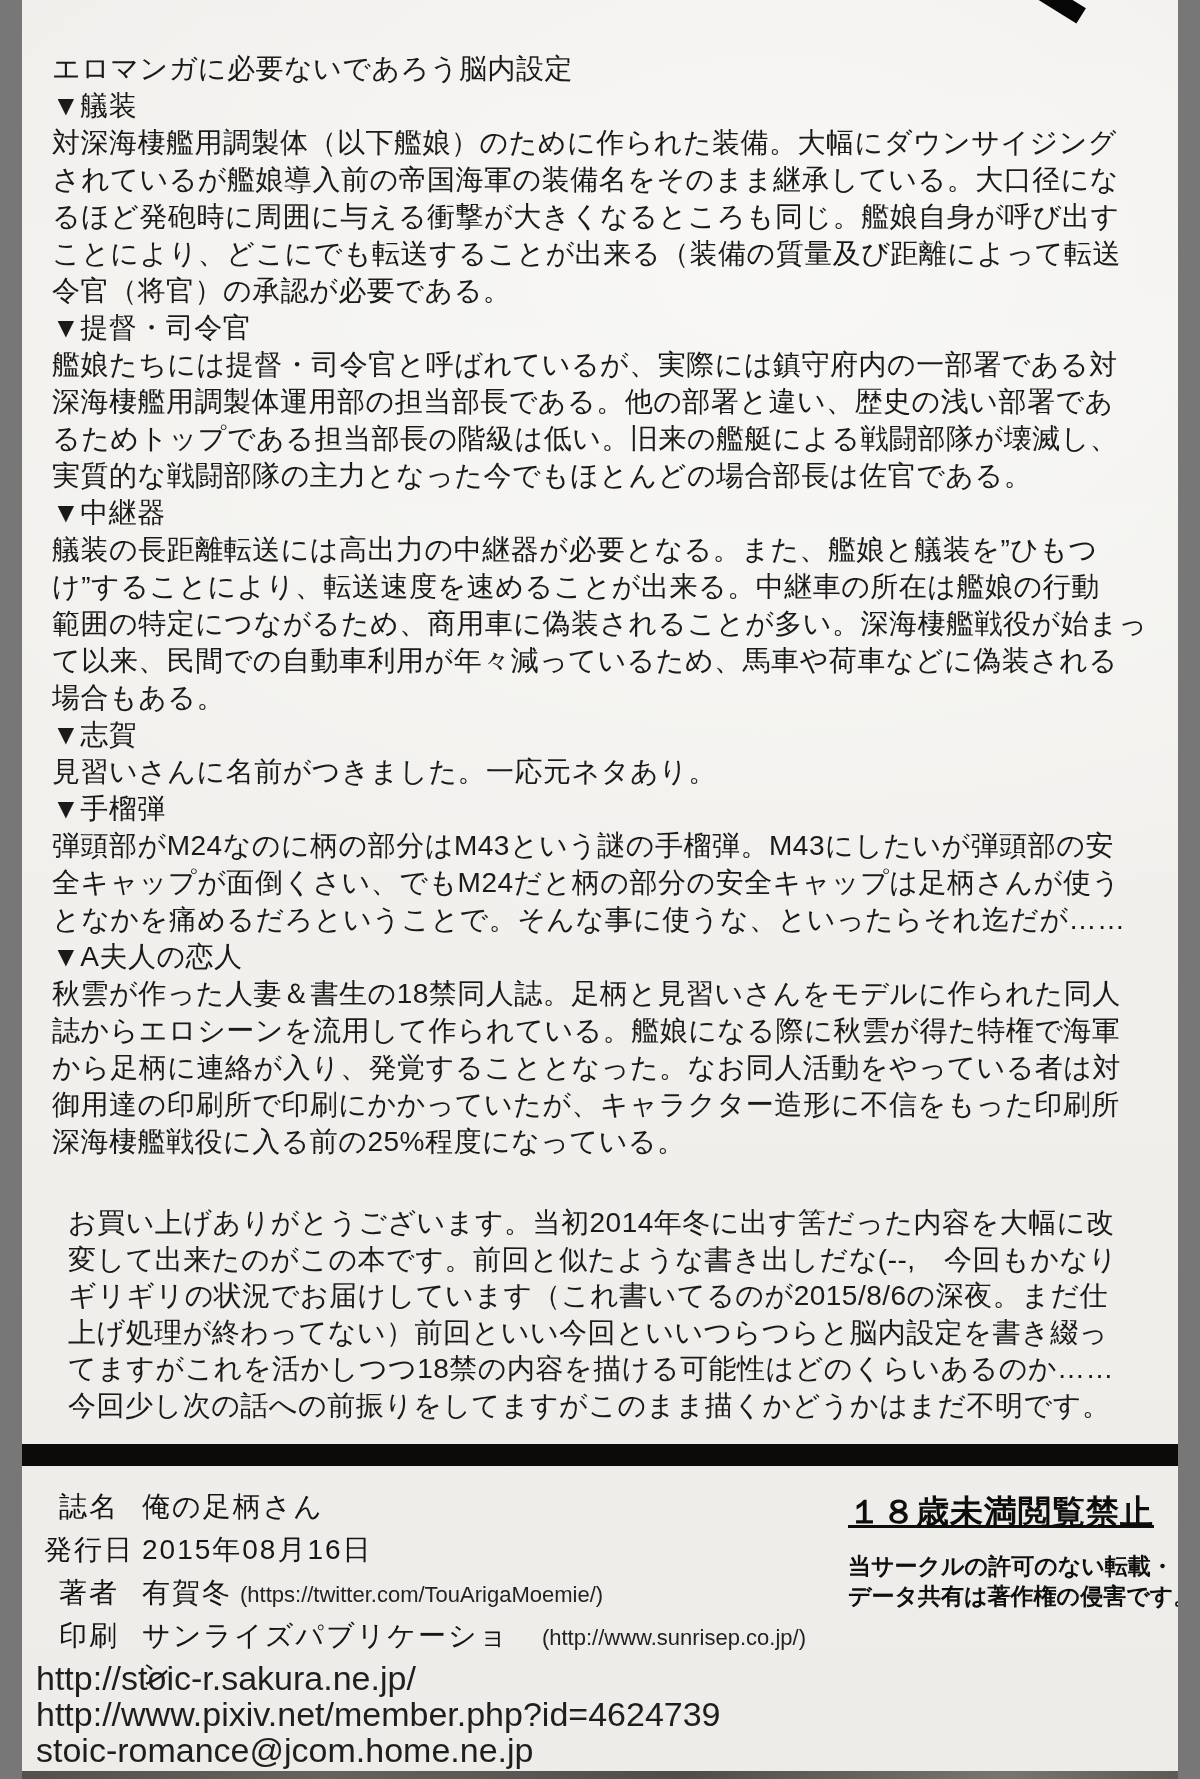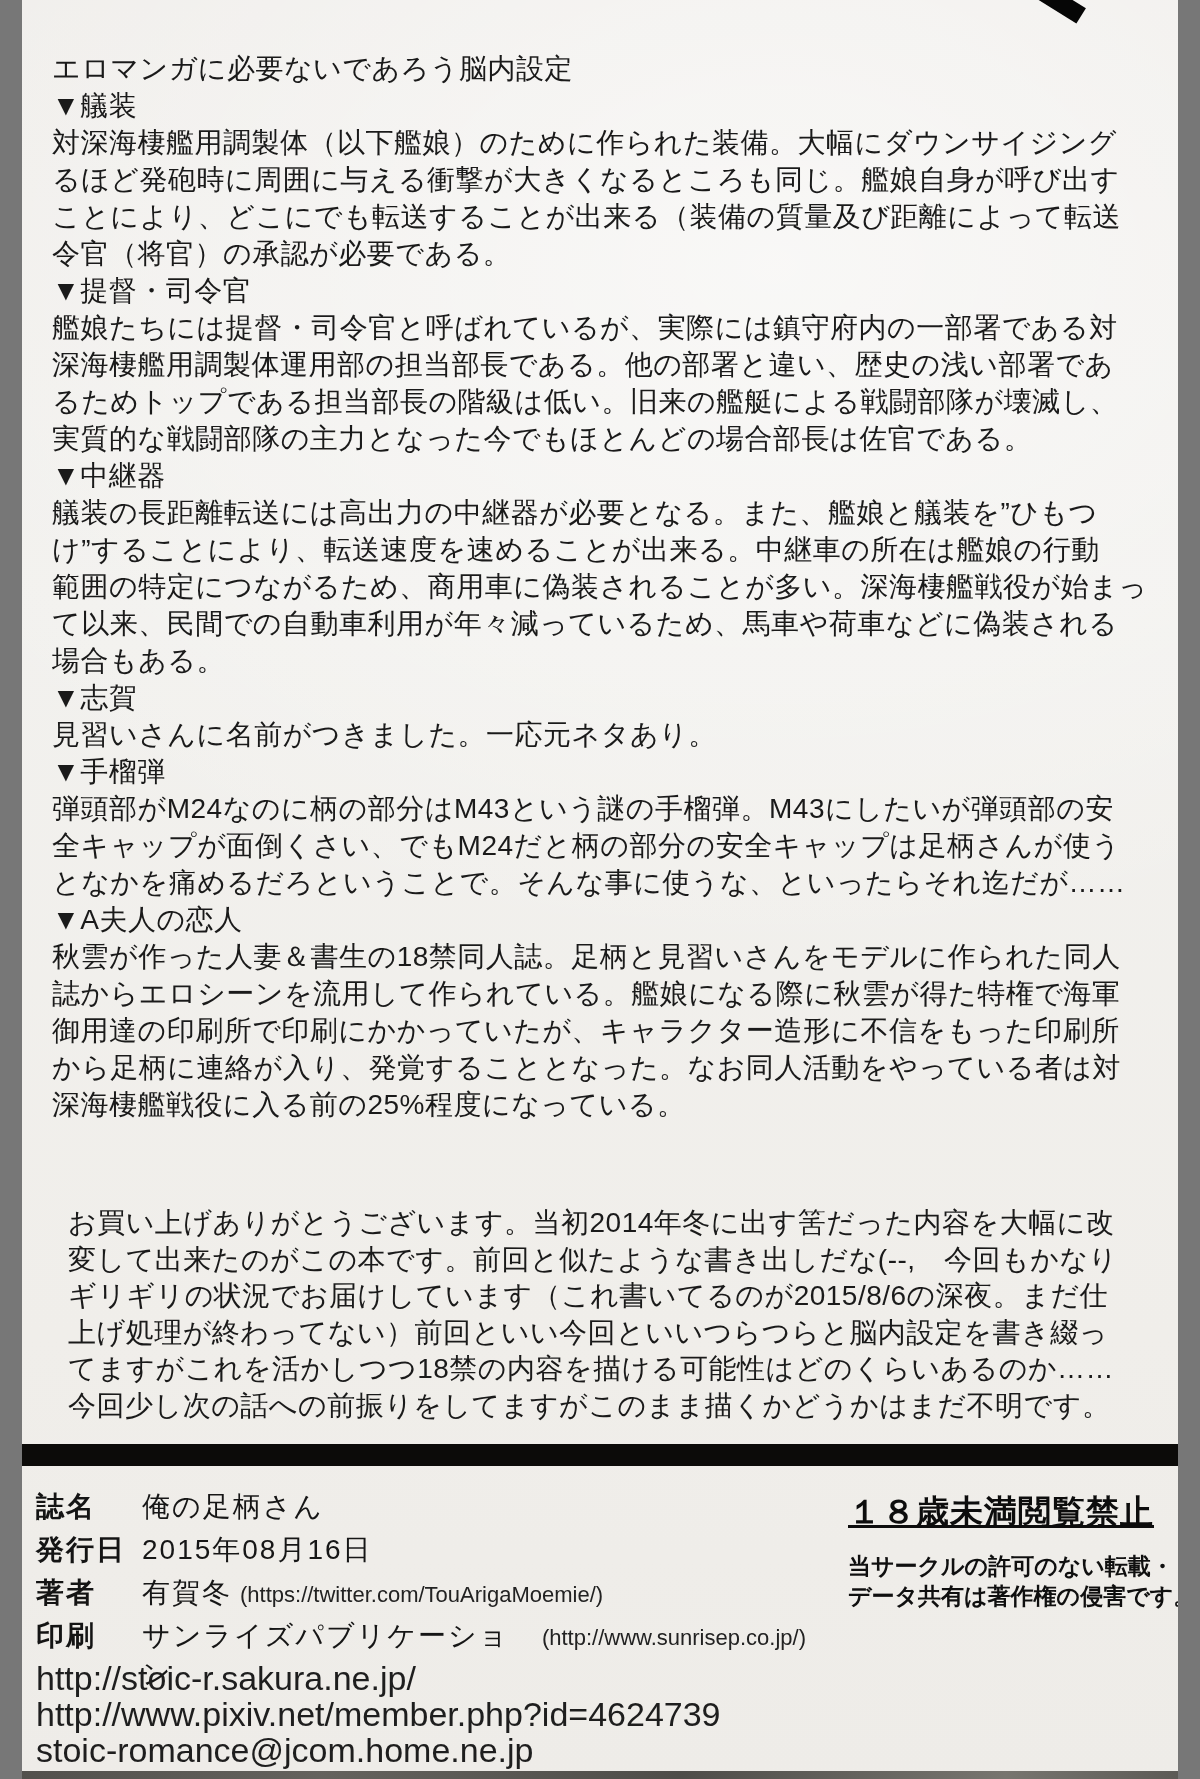--- a/index.html
+++ b/index.html
@@ -35,21 +35,21 @@
     width:1200px; height:22px; background:#0c0b09;
   }
   .bottom-edge {
     position:absolute; left:0; bottom:0;
     width:1200px; height:8px; opacity:0.9;
     background:linear-gradient(90deg,#403f3b 0%,#55534e 25%,#3c3b37 55%,#6a6862 82%,#44423e 100%);
   }
 
   .colophon { position:absolute; left:14px; top:1488px; width:770px; }
   .crow { display:flex; align-items:baseline; height:43px; font-size:28px; }
-  .clabel { width:106px; font-weight:bold; letter-spacing:2px; color:#141414; flex:0 0 auto; }
+  .clabel { width:106px; font-weight:normal; letter-spacing:2px; color:#141414; flex:0 0 auto;text-align:center; }
   .cvalue { letter-spacing:2px; color:#161616; }
   .cnote  { font-size:22px; margin-left:8px; color:#222; letter-spacing:0; }
   .clink  { font-size:34px; line-height:36px; color:#1e1e1e; white-space:nowrap; }
 
   .notice { position:absolute; left:826px; top:1490px; width:370px; }
   .notice-heading {
     font-size:33px; font-weight:bold; letter-spacing:1px;
     color:#0d0d0d; white-space:nowrap;text-decoration:underline;
   }
   .notice-lines { margin-top:16px; }
@@ -64,20 +64,21 @@
 <div class="page">
 
   <div class="corner-mark"></div>
 
   <div class="body-block">
     <div class="line">エロマンガに必要ないであろう脳内設定</div>
     <div>
 
     <div class="line">▼艤装</div>
         <div class="line">対深海棲艦用調製体（以下艦娘）のために作られた装備。大幅にダウンサイジング</div>
+        <div class="line">されているが艦娘導入前の帝国海軍の装備名をそのまま継承している。大口径にな</div>
         <div class="line">るほど発砲時に周囲に与える衝撃が大きくなるところも同じ。艦娘自身が呼び出す</div>
         <div class="line">ことにより、どこにでも転送することが出来る（装備の質量及び距離によって転送</div>
         <div class="line">令官（将官）の承認が必要である。</div>
         <div class="line">▼提督・司令官</div>
         <div class="line">艦娘たちには提督・司令官と呼ばれているが、実際には鎮守府内の一部署である対</div>
         <div class="line">深海棲艦用調製体運用部の担当部長である。他の部署と違い、歴史の浅い部署であ</div>
         <div class="line">るためトップである担当部長の階級は低い。旧来の艦艇による戦闘部隊が壊滅し、</div>
         <div class="line">実質的な戦闘部隊の主力となった今でもほとんどの場合部長は佐官である。</div>
         <div class="line">▼中継器</div>
         <div class="line">艤装の長距離転送には高出力の中継器が必要となる。また、艦娘と艤装を”ひもつ</div>
@@ -87,22 +88,22 @@
         <div class="line">場合もある。</div>
         <div class="line">▼志賀</div>
         <div class="line">見習いさんに名前がつきました。一応元ネタあり。</div>
         <div class="line">▼手榴弾</div>
         <div class="line">弾頭部がM24なのに柄の部分はM43という謎の手榴弾。M43にしたいが弾頭部の安</div>
         <div class="line">全キャップが面倒くさい、でもM24だと柄の部分の安全キャップは足柄さんが使う</div>
         <div class="line">となかを痛めるだろということで。そんな事に使うな、といったらそれ迄だが……</div>
         <div class="line">▼A夫人の恋人</div>
         <div class="line">秋雲が作った人妻＆書生の18禁同人誌。足柄と見習いさんをモデルに作られた同人</div>
         <div class="line">誌からエロシーンを流用して作られている。艦娘になる際に秋雲が得た特権で海軍</div>
+        <div class="line">から足柄に連絡が入り、発覚することとなった。なお同人活動をやっている者は対</div>
         <div class="line">御用達の印刷所で印刷にかかっていたが、キャラクター造形に不信をもった印刷所</div>
-        <div class="line">から足柄に連絡が入り、発覚することとなった。なお同人活動をやっている者は対</div>
         <div class="line">深海棲艦戦役に入る前の25%程度になっている。</div>
       </div>
   </div>
 
   <div class="afterword">
 
   <div class="line">お買い上げありがとうございます。当初2014年冬に出す筈だった内容を大幅に改</div>
       <div class="line">変して出来たのがこの本です。前回と似たような書き出しだな(--,　今回もかなり</div>
       <div class="line">ギリギリの状況でお届けしています（これ書いてるのが2015/8/6の深夜。まだ仕</div>
       <div class="line">上げ処理が終わってない）前回といい今回といいつらつらと脳内設定を書き綴っ</div>

